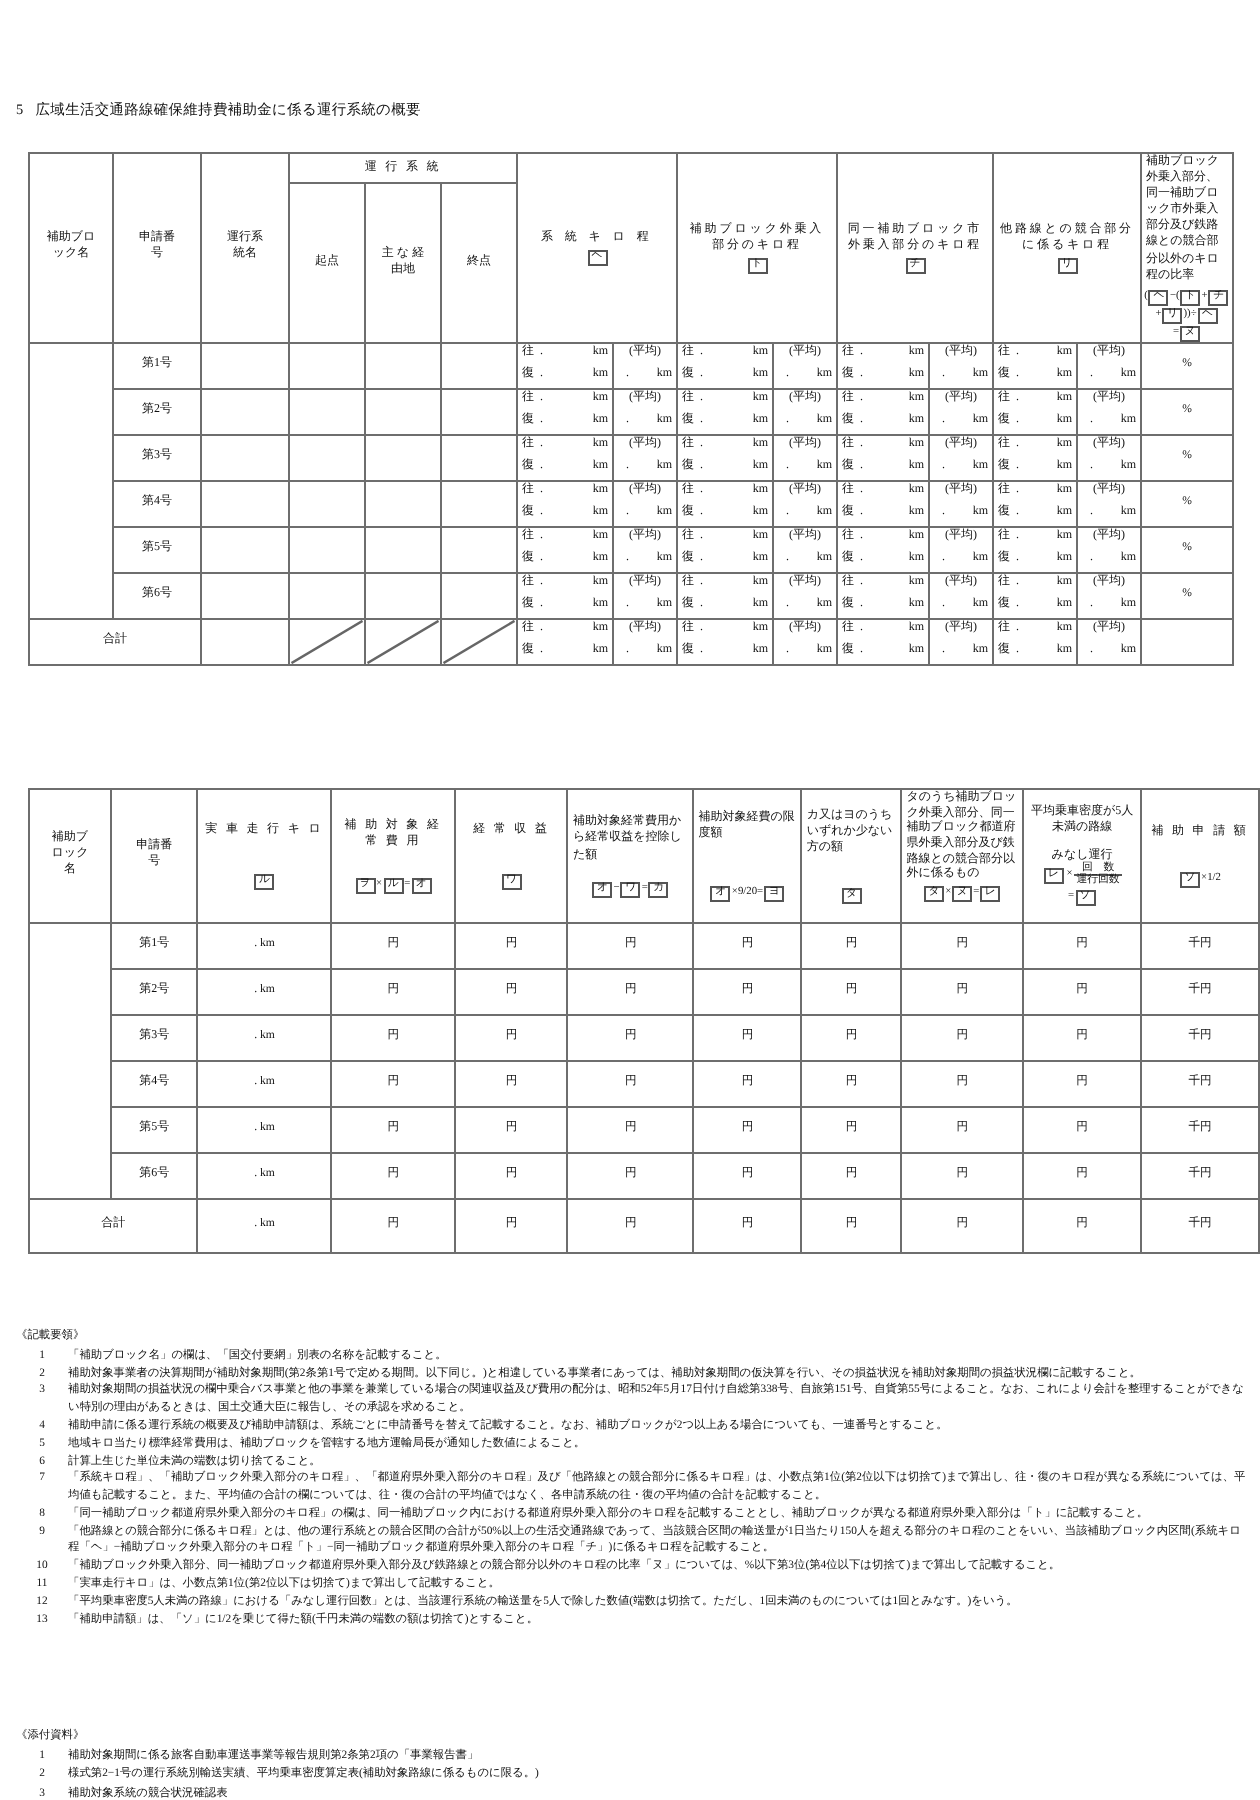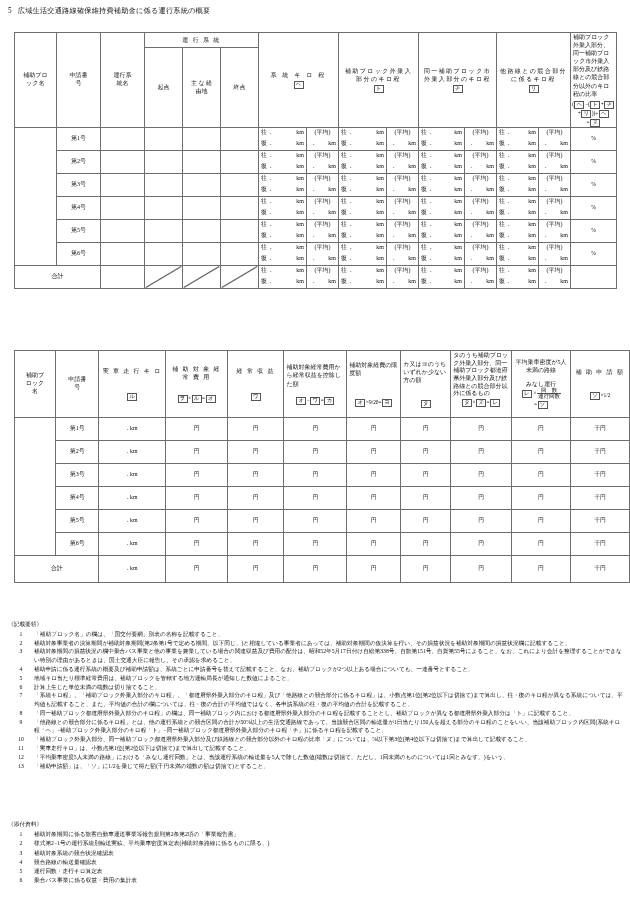--- a/index.html
+++ b/index.html
@@ -2,21 +2,21 @@
 <html><head>
 <meta charset="utf-8">
 <style>
   html,body{margin:0;padding:0;background:#fff;}
   body{
     width:630px;height:900px;
     font-family:"Liberation Serif","DejaVu Serif",serif;
     color:#111;
     -webkit-font-smoothing:none;
   }
-  .page{position:relative;width:630px;height:766px;padding:0;box-sizing:border-box;}
+  .page{position:relative;width:630px;height:766px;padding:0;box-sizing:border-box;margin-top:44px;}
 
   
   .doc-title{
     position:absolute;left:8px;top:6px;
     font-size:7.2px;letter-spacing:.2px;white-space:nowrap;
   }
   .doc-title .num{margin-right:6px;}
 
   
   table.grid{

